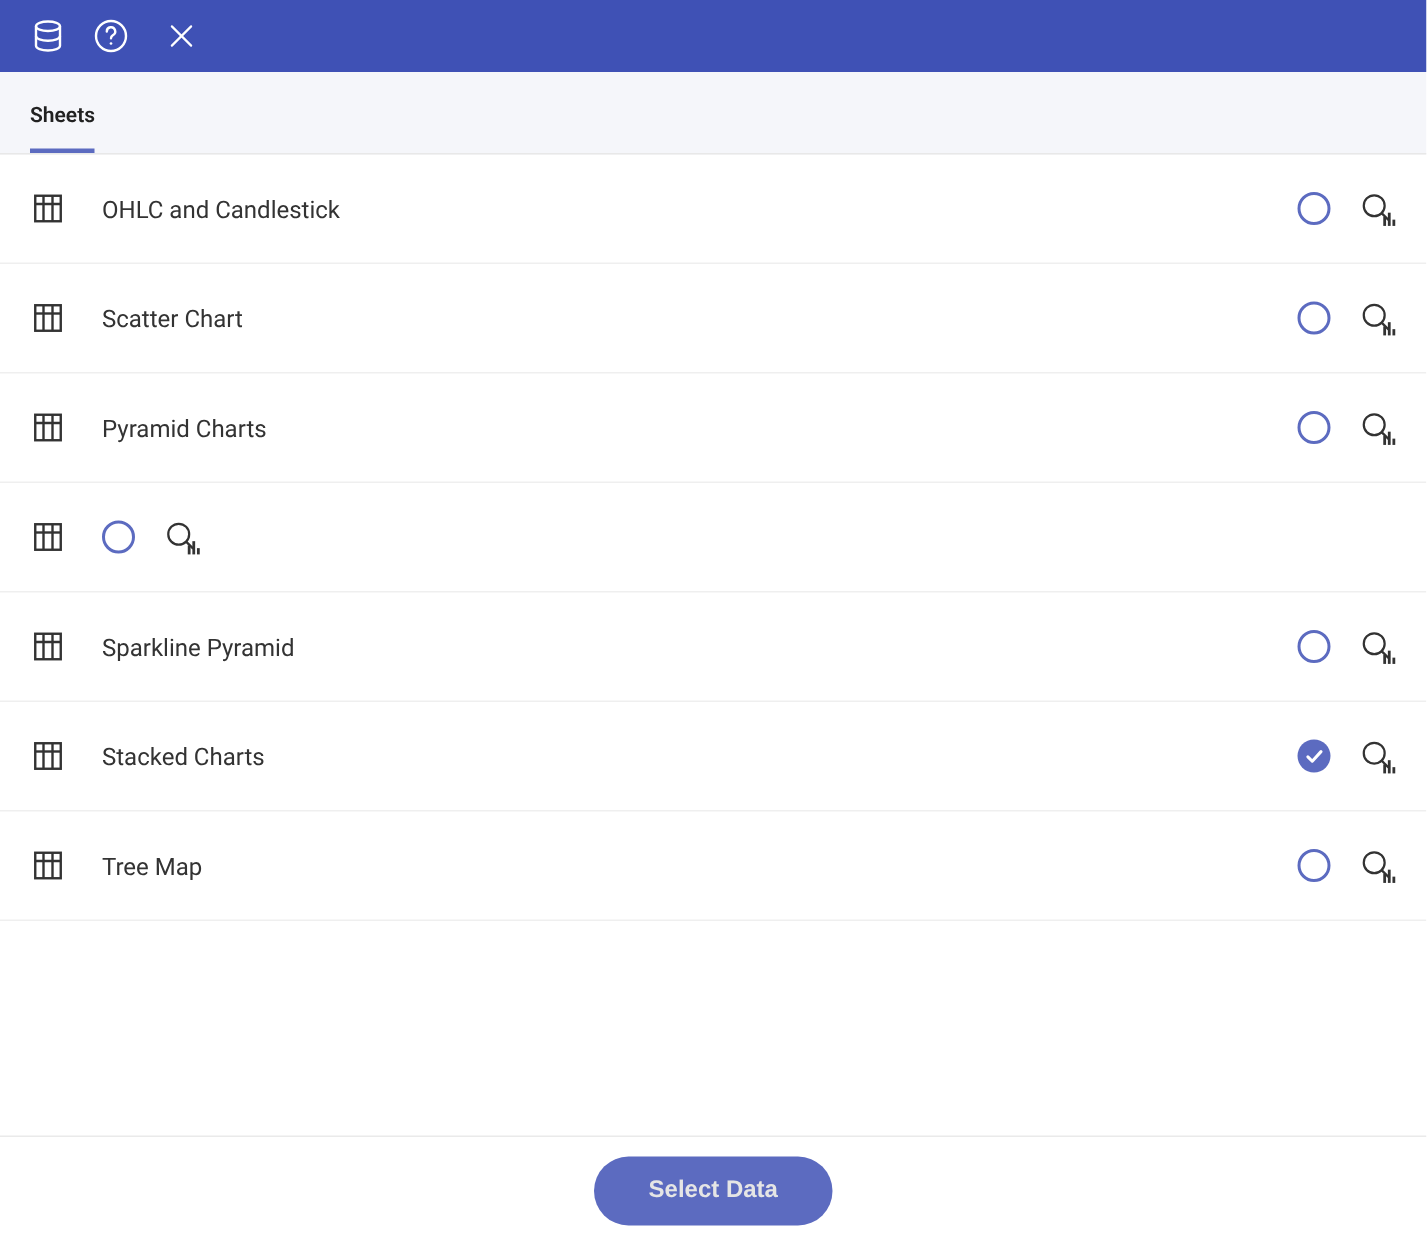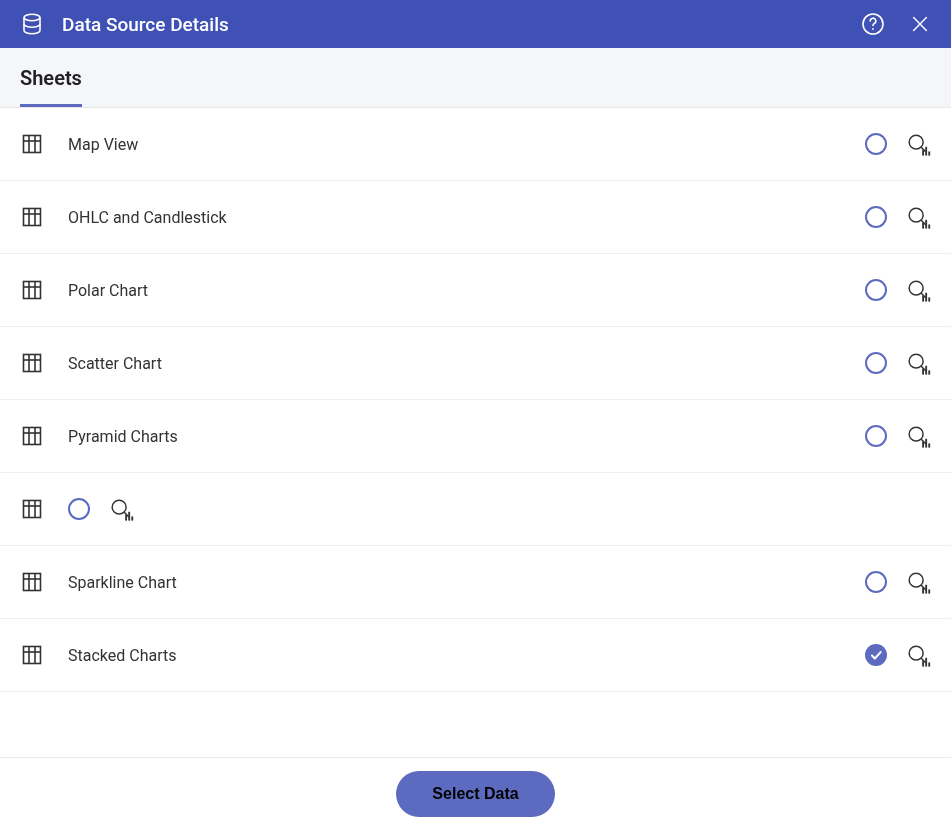--- a/index.html
+++ b/index.html
@@ -45,21 +45,21 @@
       cursor: pointer;
     }
     .tabs {
       background: #f5f6fa;
       padding: 18px 20px 0 20px;
       border-bottom: 1px solid #e8e8e8;
     }
     .tab {
       display: inline-block;
       padding-bottom: 14px;
-      font-size: 20px;
+      font-size: 14px;
       font-weight: 600;
       color: #212121;
       border-bottom: 3px solid #5c6bc0;
       cursor: pointer;
     }
     .list {
       flex: 1;
       overflow-y: auto;
     }
     .list-row {
@@ -109,42 +109,41 @@
     .footer {
       height: 72px;
       display: flex;
       align-items: center;
       justify-content: center;
       border-top: 1px solid #eaeaea;
       background: #fff;
     }
     .select-btn {
       background: #5c6bc0;
-      color: #000000;
+      color: #e5e5e5;
       border: none;
       border-radius: 24px;
       padding: 0 36px;
       height: 46px;
       font-size: 16px;
       font-weight: 600;
       cursor: pointer;
     }
   </style>
 </head>
 <body>
 
 <div class="header">
   <span class="header-icon">
     <svg width="24" height="24" viewBox="0 0 24 24" fill="none" stroke="#fff" stroke-width="1.6">
       <ellipse cx="12" cy="5.5" rx="8" ry="3.2"></ellipse>
       <path d="M4 5.5 V18.5 c0 1.77 3.58 3.2 8 3.2 s8 -1.43 8 -3.2 V5.5"></path>
       <path d="M4 12 c0 1.77 3.58 3.2 8 3.2 s8 -1.43 8 -3.2"></path>
     </svg>
   </span>
-  <div class="header-title">Data Source Details</div>
   <div class="header-actions">
     <span class="header-action">
       <svg width="24" height="24" viewBox="0 0 24 24" fill="none" stroke="#fff" stroke-width="1.6">
         <circle cx="12" cy="12" r="10"></circle>
         <path d="M9.2 9a2.8 2.8 0 1 1 4 2.5c-.9.6-1.2 1.1-1.2 2" stroke-linecap="round"></path>
         <circle cx="12" cy="17" r="0.9" fill="#fff" stroke="none"></circle>
       </svg>
     </span>
     <span class="header-action">
       <svg width="22" height="22" viewBox="0 0 24 24" fill="none" stroke="#fff" stroke-width="1.6" stroke-linecap="round">
@@ -162,43 +161,20 @@
 <div class="list" id="sheet-list">
     <div class="list-row">
       <span class="row-leading">
         <svg width="24" height="24" viewBox="0 0 24 24" fill="none" stroke="#333" stroke-width="1.6">
           <rect x="3.5" y="3.5" width="17" height="17" rx="0"></rect>
           <line x1="3.5" y1="9" x2="20.5" y2="9"></line>
           <line x1="9" y1="3.5" x2="9" y2="20.5"></line>
           <line x1="15" y1="3.5" x2="15" y2="20.5"></line>
         </svg>
       </span>
-      <span class="row-label">Map View</span>
-      <span class="row-actions">
-        <span class="radio"></span>
-        <span class="preview-icon">
-          <svg width="26" height="26" viewBox="0 0 28 28" fill="none" stroke="#333" stroke-width="1.6">
-            <circle cx="12" cy="12" r="7.5"></circle>
-            <line x1="17.5" y1="17.5" x2="22" y2="22" stroke-linecap="round"></line>
-            <rect x="18.5" y="20" width="2" height="6.5" fill="#333" stroke="none"></rect>
-            <rect x="21.8" y="17" width="2" height="9.5" fill="#333" stroke="none"></rect>
-            <rect x="25.1" y="22" width="2" height="4.5" fill="#333" stroke="none"></rect>
-          </svg>
-        </span>
-      </span>
-    </div>
-    <div class="list-row">
-      <span class="row-leading">
-        <svg width="24" height="24" viewBox="0 0 24 24" fill="none" stroke="#333" stroke-width="1.6">
-          <rect x="3.5" y="3.5" width="17" height="17" rx="0"></rect>
-          <line x1="3.5" y1="9" x2="20.5" y2="9"></line>
-          <line x1="9" y1="3.5" x2="9" y2="20.5"></line>
-          <line x1="15" y1="3.5" x2="15" y2="20.5"></line>
-        </svg>
-      </span>
       <span class="row-label">OHLC and Candlestick</span>
       <span class="row-actions">
         <span class="radio"></span>
         <span class="preview-icon">
           <svg width="26" height="26" viewBox="0 0 28 28" fill="none" stroke="#333" stroke-width="1.6">
             <circle cx="12" cy="12" r="7.5"></circle>
             <line x1="17.5" y1="17.5" x2="22" y2="22" stroke-linecap="round"></line>
             <rect x="18.5" y="20" width="2" height="6.5" fill="#333" stroke="none"></rect>
             <rect x="21.8" y="17" width="2" height="9.5" fill="#333" stroke="none"></rect>
             <rect x="25.1" y="22" width="2" height="4.5" fill="#333" stroke="none"></rect>
@@ -208,43 +184,20 @@
     </div>
     <div class="list-row">
       <span class="row-leading">
         <svg width="24" height="24" viewBox="0 0 24 24" fill="none" stroke="#333" stroke-width="1.6">
           <rect x="3.5" y="3.5" width="17" height="17" rx="0"></rect>
           <line x1="3.5" y1="9" x2="20.5" y2="9"></line>
           <line x1="9" y1="3.5" x2="9" y2="20.5"></line>
           <line x1="15" y1="3.5" x2="15" y2="20.5"></line>
         </svg>
       </span>
-      <span class="row-label">Polar Chart</span>
-      <span class="row-actions">
-        <span class="radio"></span>
-        <span class="preview-icon">
-          <svg width="26" height="26" viewBox="0 0 28 28" fill="none" stroke="#333" stroke-width="1.6">
-            <circle cx="12" cy="12" r="7.5"></circle>
-            <line x1="17.5" y1="17.5" x2="22" y2="22" stroke-linecap="round"></line>
-            <rect x="18.5" y="20" width="2" height="6.5" fill="#333" stroke="none"></rect>
-            <rect x="21.8" y="17" width="2" height="9.5" fill="#333" stroke="none"></rect>
-            <rect x="25.1" y="22" width="2" height="4.5" fill="#333" stroke="none"></rect>
-          </svg>
-        </span>
-      </span>
-    </div>
-    <div class="list-row">
-      <span class="row-leading">
-        <svg width="24" height="24" viewBox="0 0 24 24" fill="none" stroke="#333" stroke-width="1.6">
-          <rect x="3.5" y="3.5" width="17" height="17" rx="0"></rect>
-          <line x1="3.5" y1="9" x2="20.5" y2="9"></line>
-          <line x1="9" y1="3.5" x2="9" y2="20.5"></line>
-          <line x1="15" y1="3.5" x2="15" y2="20.5"></line>
-        </svg>
-      </span>
       <span class="row-label">Scatter Chart</span>
       <span class="row-actions">
         <span class="radio"></span>
         <span class="preview-icon">
           <svg width="26" height="26" viewBox="0 0 28 28" fill="none" stroke="#333" stroke-width="1.6">
             <circle cx="12" cy="12" r="7.5"></circle>
             <line x1="17.5" y1="17.5" x2="22" y2="22" stroke-linecap="round"></line>
             <rect x="18.5" y="20" width="2" height="6.5" fill="#333" stroke="none"></rect>
             <rect x="21.8" y="17" width="2" height="9.5" fill="#333" stroke="none"></rect>
             <rect x="25.1" y="22" width="2" height="4.5" fill="#333" stroke="none"></rect>
@@ -299,21 +252,21 @@
     </div>
     <div class="list-row">
       <span class="row-leading">
         <svg width="24" height="24" viewBox="0 0 24 24" fill="none" stroke="#333" stroke-width="1.6">
           <rect x="3.5" y="3.5" width="17" height="17" rx="0"></rect>
           <line x1="3.5" y1="9" x2="20.5" y2="9"></line>
           <line x1="9" y1="3.5" x2="9" y2="20.5"></line>
           <line x1="15" y1="3.5" x2="15" y2="20.5"></line>
         </svg>
       </span>
-      <span class="row-label">Sparkline Chart</span>
+      <span class="row-label">Sparkline Pyramid</span>
       <span class="row-actions">
         <span class="radio"></span>
         <span class="preview-icon">
           <svg width="26" height="26" viewBox="0 0 28 28" fill="none" stroke="#333" stroke-width="1.6">
             <circle cx="12" cy="12" r="7.5"></circle>
             <line x1="17.5" y1="17.5" x2="22" y2="22" stroke-linecap="round"></line>
             <rect x="18.5" y="20" width="2" height="6.5" fill="#333" stroke="none"></rect>
             <rect x="21.8" y="17" width="2" height="9.5" fill="#333" stroke="none"></rect>
             <rect x="25.1" y="22" width="2" height="4.5" fill="#333" stroke="none"></rect>
           </svg>
@@ -340,17 +293,40 @@
           <svg width="26" height="26" viewBox="0 0 28 28" fill="none" stroke="#333" stroke-width="1.6">
             <circle cx="12" cy="12" r="7.5"></circle>
             <line x1="17.5" y1="17.5" x2="22" y2="22" stroke-linecap="round"></line>
             <rect x="18.5" y="20" width="2" height="6.5" fill="#333" stroke="none"></rect>
             <rect x="21.8" y="17" width="2" height="9.5" fill="#333" stroke="none"></rect>
             <rect x="25.1" y="22" width="2" height="4.5" fill="#333" stroke="none"></rect>
           </svg>
         </span>
       </span>
     </div>
+    <div class="list-row">
+      <span class="row-leading">
+        <svg width="24" height="24" viewBox="0 0 24 24" fill="none" stroke="#333" stroke-width="1.6">
+          <rect x="3.5" y="3.5" width="17" height="17" rx="0"></rect>
+          <line x1="3.5" y1="9" x2="20.5" y2="9"></line>
+          <line x1="9" y1="3.5" x2="9" y2="20.5"></line>
+          <line x1="15" y1="3.5" x2="15" y2="20.5"></line>
+        </svg>
+      </span>
+      <span class="row-label">Tree Map</span>
+      <span class="row-actions">
+        <span class="radio"></span>
+        <span class="preview-icon">
+          <svg width="26" height="26" viewBox="0 0 28 28" fill="none" stroke="#333" stroke-width="1.6">
+            <circle cx="12" cy="12" r="7.5"></circle>
+            <line x1="17.5" y1="17.5" x2="22" y2="22" stroke-linecap="round"></line>
+            <rect x="18.5" y="20" width="2" height="6.5" fill="#333" stroke="none"></rect>
+            <rect x="21.8" y="17" width="2" height="9.5" fill="#333" stroke="none"></rect>
+            <rect x="25.1" y="22" width="2" height="4.5" fill="#333" stroke="none"></rect>
+          </svg>
+        </span>
+      </span>
+    </div>
   </div>
 
 <div class="footer">
   <button class="select-btn">Select Data</button>
 </div>
 
 </body></html>

